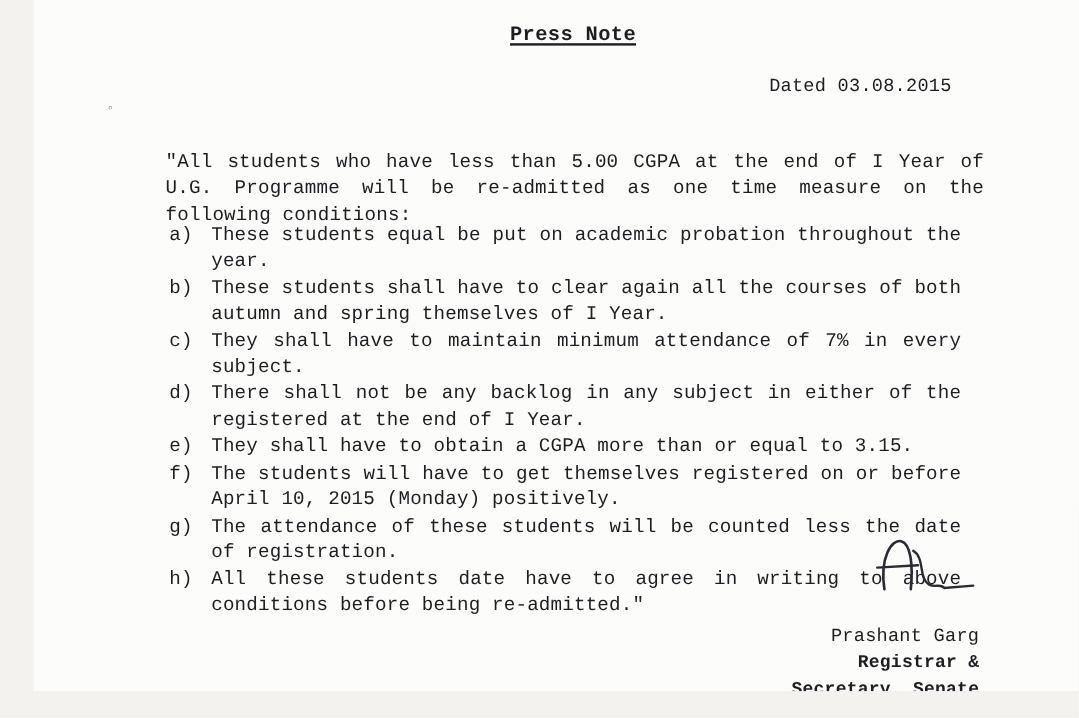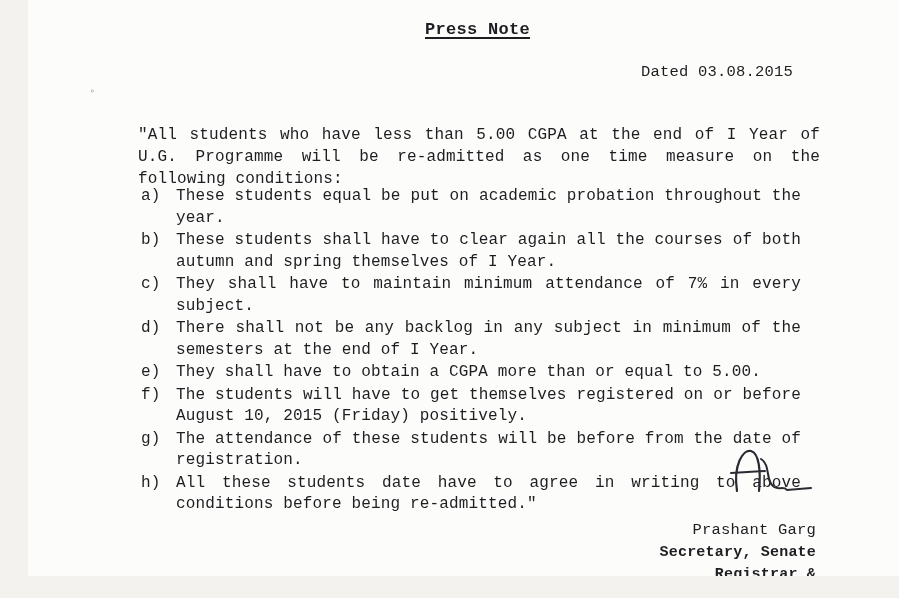--- a/index.html
+++ b/index.html
@@ -122,46 +122,46 @@
     <div class="cond">
       <span class="cond-label">b)</span>
       <span class="cond-text">These students shall have to clear again all the courses of both autumn and spring themselves of I Year.</span>
     </div>
     <div class="cond">
       <span class="cond-label">c)</span>
       <span class="cond-text">They shall have to maintain minimum attendance of 7% in every subject.</span>
     </div>
     <div class="cond">
       <span class="cond-label">d)</span>
-      <span class="cond-text">There shall not be any backlog in any subject in minimum of the semesters at the end of I Year.</span>
+      <span class="cond-text">There shall not be any backlog in any subject in either of the registered at the end of I Year.</span>
     </div>
     <div class="cond">
       <span class="cond-label">e)</span>
-      <span class="cond-text">They shall have to obtain a CGPA more than or equal to 5.00.</span>
+      <span class="cond-text">They shall have to obtain a CGPA more than or equal to 3.15.</span>
     </div>
     <div class="cond">
       <span class="cond-label">f)</span>
-      <span class="cond-text">The students will have to get themselves registered on or before August 10, 2015 (Friday) positively.</span>
+      <span class="cond-text">The students will have to get themselves registered on or before April 10, 2015 (Monday) positively.</span>
     </div>
     <div class="cond">
       <span class="cond-label">g)</span>
-      <span class="cond-text">The attendance of these students will be before from the date of registration.</span>
+      <span class="cond-text">The attendance of these students will be counted less the date of registration.</span>
     </div>
     <div class="cond">
       <span class="cond-label">h)</span>
       <span class="cond-text">All these students date have to agree in writing to above conditions before being re-admitted."</span>
     </div>
   </div>
 
   <svg class="sig-mark" viewBox="0 0 96 52" fill="none" xmlns="http://www.w3.org/2000/svg">
     <path d="M16 46 C 12 20, 22 4, 30 6 C 38 8, 40 26, 38 46" stroke="#2a2a33" stroke-width="2.2" stroke-linecap="round" fill="none"></path>
     <path d="M10 28 L 44 26" stroke="#2a2a33" stroke-width="2" stroke-linecap="round" fill="none"></path>
     <path d="M40 14 C 50 20, 44 36, 53 42 C 58 45, 63 41, 66 45 L 90 43" stroke="#2a2a33" stroke-width="2" stroke-linecap="round" fill="none"></path>
   </svg>
 
   <div class="sig-block">
     <div class="sig-name">Prashant Garg</div>
+    <div class="sig-bold">Registrar &amp;</div>
     <div class="sig-bold">Secretary, Senate</div>
-    <div class="sig-bold">Registrar &amp;</div>
     <div class="sig-bold">IIT Roorkee</div>
   </div>
 
 </div>
 
 </body></html>

